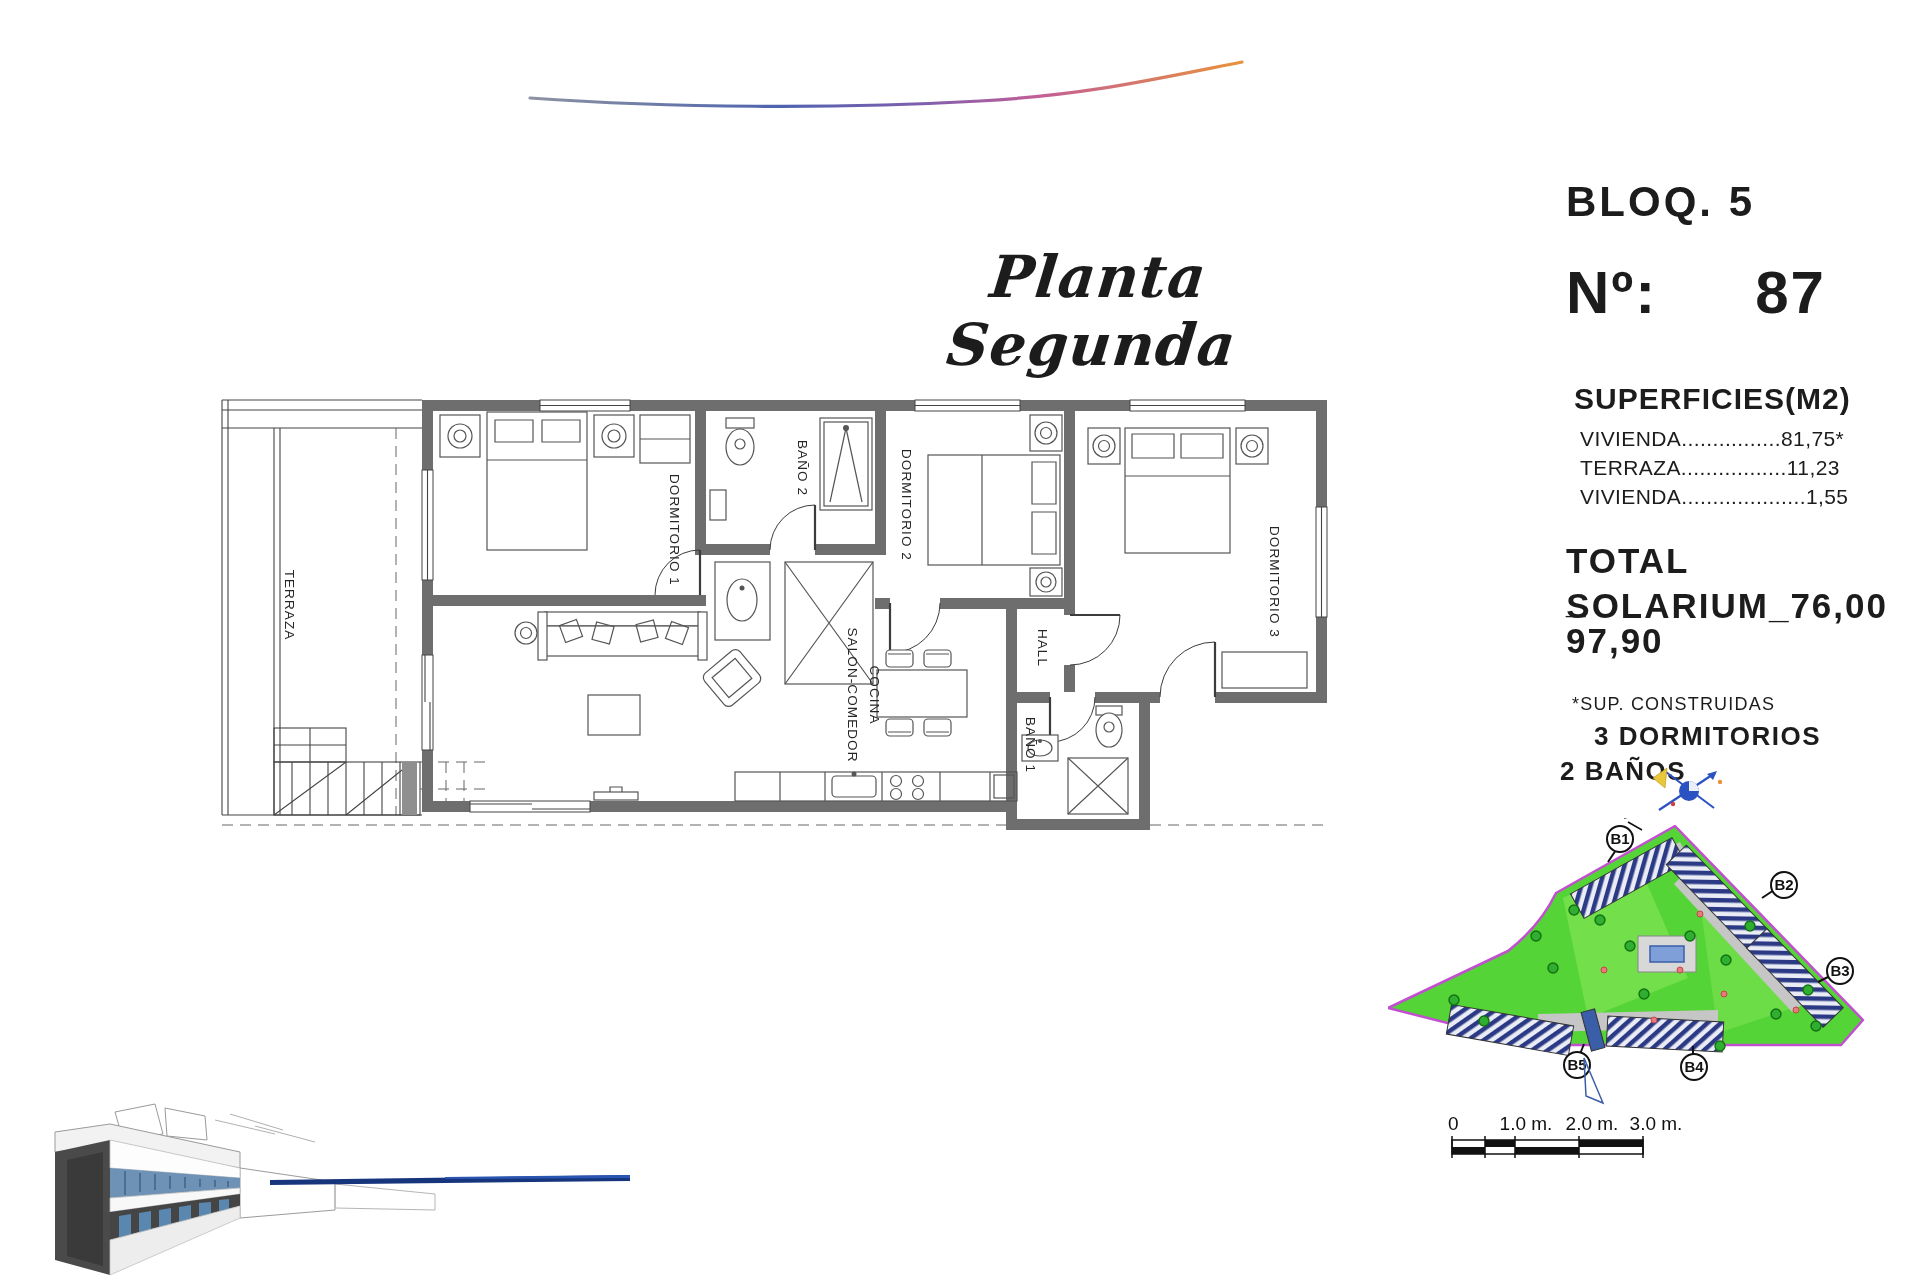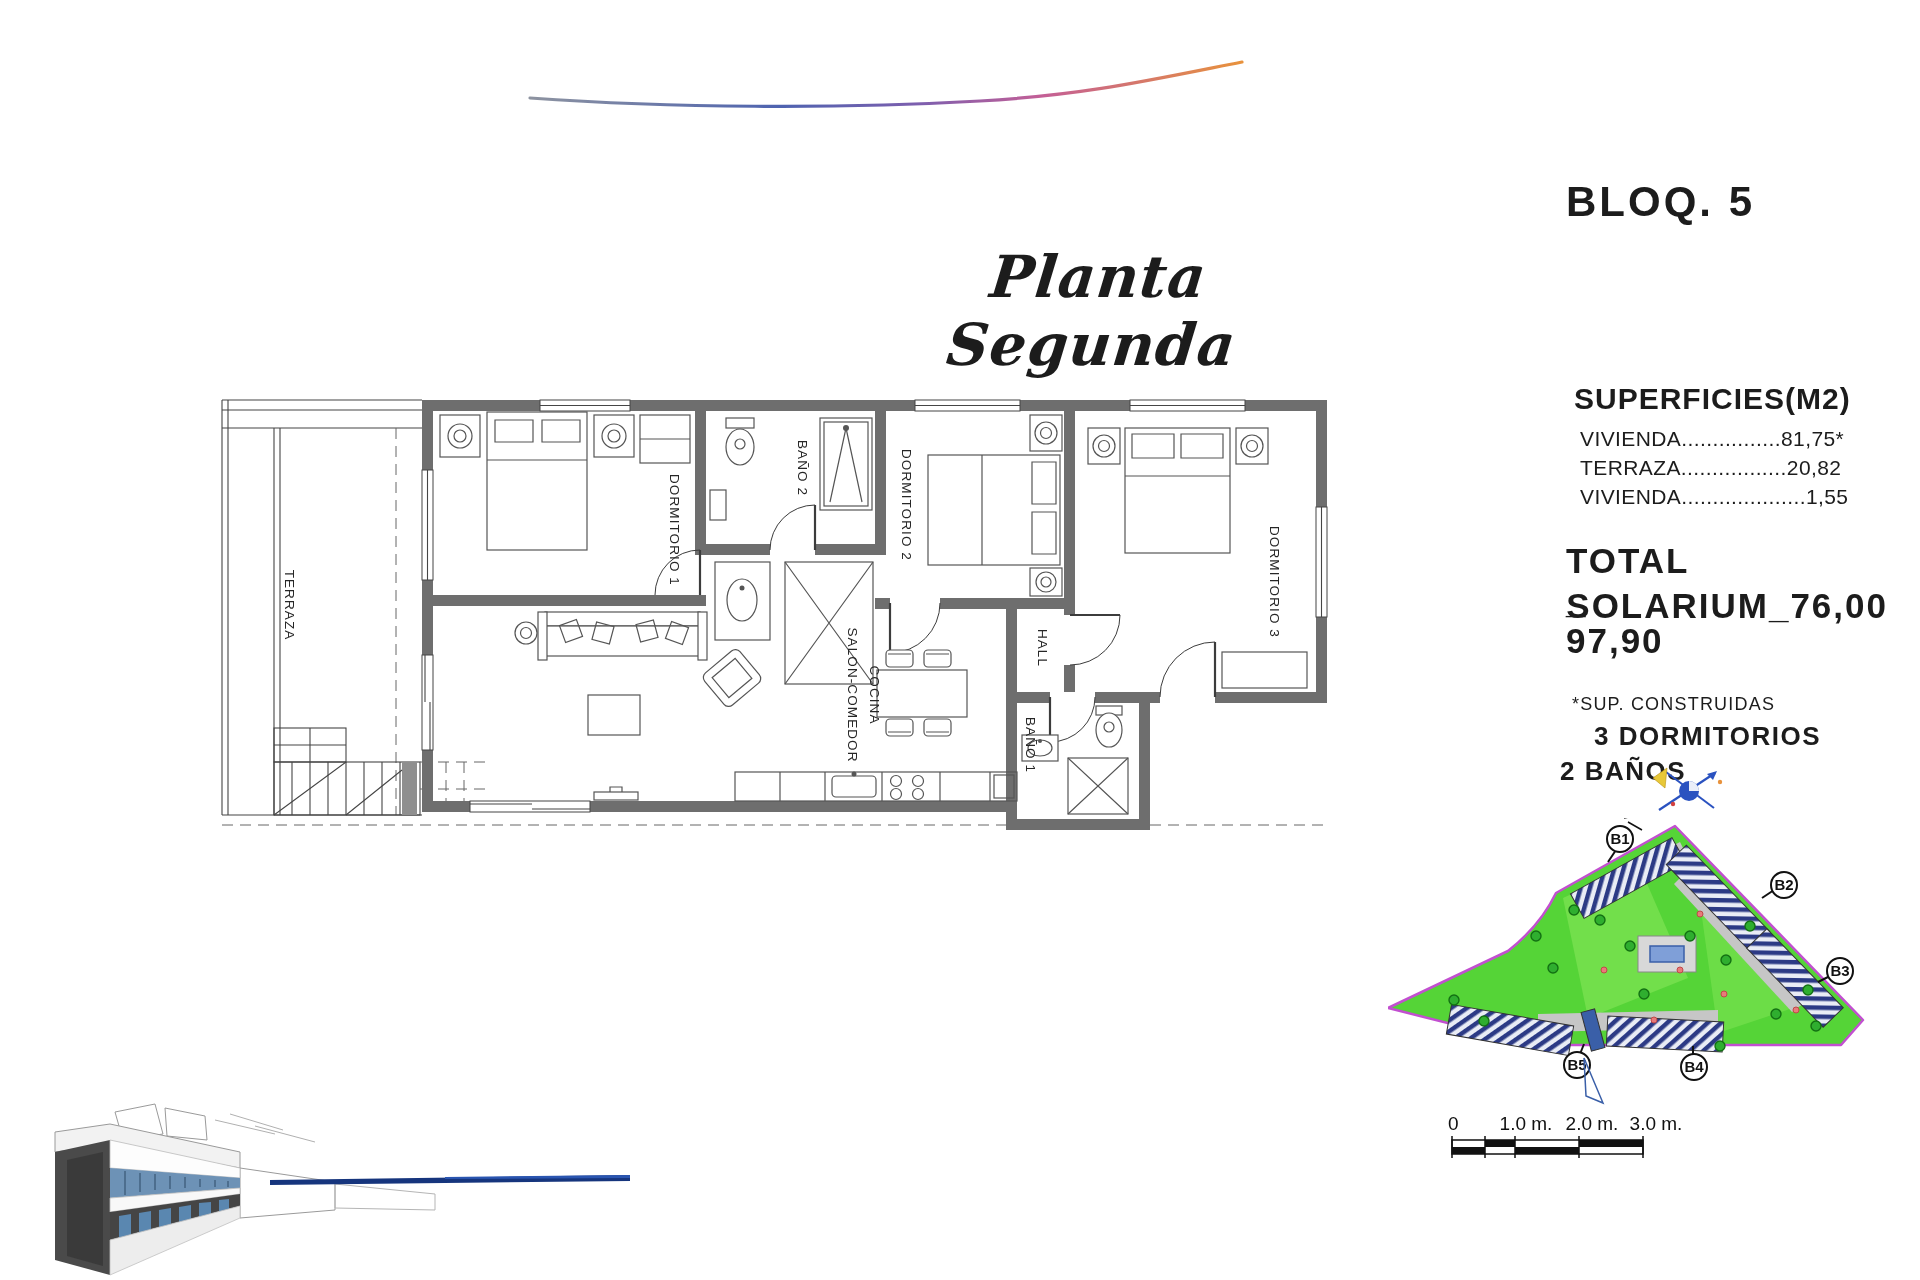--- a/index.html
+++ b/index.html
@@ -278,24 +278,28 @@
       <text class="rlabel" transform="rotate(90 732 205)" x="732" y="205" text-anchor="middle">DORMITORIO 2</text>
       <text class="rlabel" transform="rotate(90 1100 282)" x="1100" y="282" text-anchor="middle">DORMITORIO 3</text>
       <text class="rlabel" transform="rotate(90 868 348)" x="868" y="348" text-anchor="middle">HALL</text>
       <text class="rlabel" transform="rotate(90 678 395)" x="678" y="395" text-anchor="middle">SALON-COMEDOR</text>
       <text class="rlabel" transform="rotate(90 700 395)" x="700" y="395" text-anchor="middle">COCINA</text>
       <text class="rlabel" transform="rotate(90 856 445)" x="856" y="445" text-anchor="middle">BAÑO 1</text>
     </g>
   </svg>
 
   <div class="abs block-title">BLOQ. 5</div>
+  <div class="abs num-row">
+    <span>Nº:</span>
+    <span class="num-val">87</span>
+  </div>
   <div class="abs sup-title">SUPERFICIES(M2)</div>
   <div class="abs surf-rows">
     <div><span>VIVIENDA</span><span>................</span><span>81,75*</span></div>
-    <div><span>TERRAZA</span><span>.................</span><span>20,82</span></div>
+    <div><span>TERRAZA</span><span>.................</span><span>11,23</span></div>
     <div><span>VIVIENDA</span><span>....................</span><span>1,55</span></div>
   </div>
   <div class="abs total-row">
     <span>TOTAL</span>
       <span>_</span>
       <span>97,90</span>
   </div>
   <div class="abs sol-row">
     <span>SOLARIUM_</span>
       <span>76,00</span>

